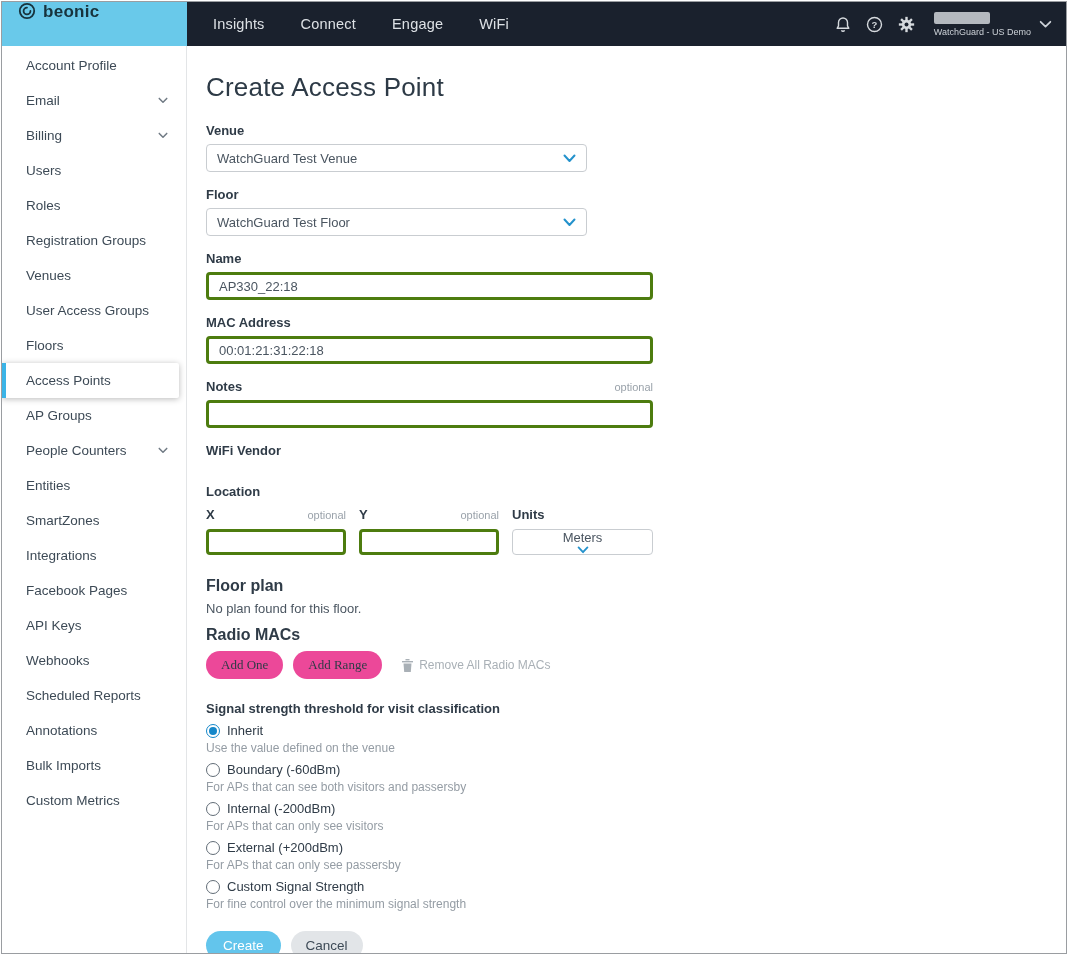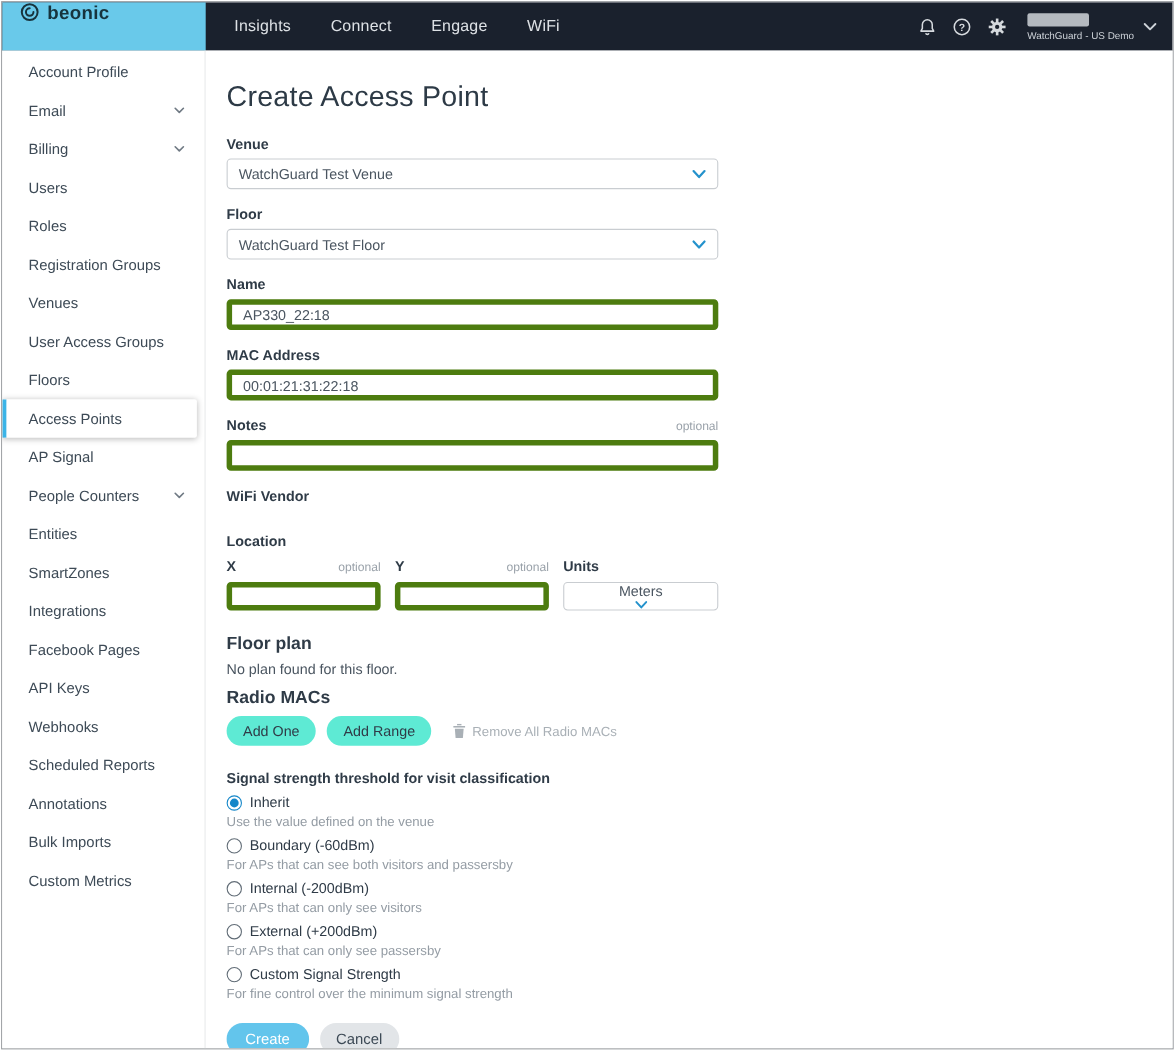--- a/index.html
+++ b/index.html
@@ -30,39 +30,39 @@
   .side-item.active { background:#fff; box-shadow:0 1px 6px rgba(0,0,0,.28); border-left:4px solid #3bb4e7; padding-left:20px; margin-right:7px; border-radius:0 2px 2px 0; }
 
   .content { flex:1; padding:26px 0 0 19px; overflow:hidden; background:#fff; }
   h1 { font-size:26px; font-weight:500; color:#2d3a46; margin-bottom:20px; letter-spacing:.2px; }
 
   
   .field { width:447px; margin-bottom:15px; }
   .label-row { display:flex; justify-content:space-between; align-items:baseline; margin-bottom:6px; }
   .flabel { font-size:13px; font-weight:700; color:#2f3b47; }
   .opt { font-size:11px; color:#9aa2aa; }
-  .select { width:447px; height:28px; border:1px solid #c9cdd1; border-radius:4px; background:#fff;
+  .select { width:381px; height:28px; border:1px solid #c9cdd1; border-radius:4px; background:#fff;
             display:flex; align-items:center; justify-content:space-between; padding:0 10px; cursor:pointer; }
   .select-value { font-size:13px; color:#4a5560; }
-  input.text { width:447px; height:28px; border:5px solid #4d7c0f; border-radius:4px; padding:0 10px;
+  input.text { width:447px; height:28px; border:3px solid #4d7c0f; border-radius:4px; padding:0 10px;
                font-size:13px; color:#4a5560; font-family:inherit; outline:none; }
   .static-value { font-size:13px; color:#3d4a56; margin-top:4px; }
 
   .loc-row { display:flex; gap:13px; width:447px; }
   .loc-col { width:140px; }
   .loc-col:last-child { width:141px; }
   .loc-col .label-row { margin-bottom:7px; }
   .loc-col input.text, .loc-col .select { width:100%; height:26px;flex-direction:column; }
 
   .section-label { font-size:16px; font-weight:700; color:#2f3b47; }
   .plan-msg { font-size:13px; color:#4a5560; margin:6px 0 10px; }
 
   .macs-row { display:flex; align-items:center; margin-top:7px; margin-bottom:22px; }
-  .pill { background:#5eead4; border:none; border-radius:14px; padding:6px 15px; font-size:13px; color:#2f3b47;
-          font-family:Liberation Sans, sans-serif; cursor:pointer; margin-right:10px; }
+  .pill { background:#ec4899; border:none; border-radius:14px; padding:6px 15px; font-size:13px; color:#2f3b47;
+          font-family:Liberation Serif, serif; cursor:pointer; margin-right:10px; }
   .remove-all { display:inline-flex; align-items:center; gap:6px; color:#a9b0b6; font-size:12px; margin-left:10px; cursor:default; }
 
   .signal-title { font-size:13px; font-weight:700; color:#2f3b47; margin-bottom:7px; }
   .radio-row { display:flex; align-items:center; gap:7px; margin:2px 0; cursor:pointer; }
   .radio { width:14px; height:14px; border-radius:50%; border:1.5px solid #626d77; background:#fff; position:relative; flex-shrink:0; }
   .radio.checked { border-color:#1587c9; }
   .radio.checked::after { content:''; position:absolute; inset:2px; border-radius:50%; background:#1587c9; }
   .radio-label { font-size:13px; color:#2f3b47; }
   .radio-help { font-size:12px; color:#949ca4; margin:3px 0 7px; }
 
@@ -175,21 +175,21 @@
           <div class="side-item">
             <span class="side-label">User Access Groups</span>
           </div>
           <div class="side-item">
             <span class="side-label">Floors</span>
           </div>
           <div class="side-item active">
             <span class="side-label">Access Points</span>
           </div>
           <div class="side-item">
-            <span class="side-label">AP Signal</span>
+            <span class="side-label">AP Groups</span>
           </div>
           <div class="side-item">
             <span class="side-label">People Counters</span>
             <span class="chev">
               <svg width="10" height="7" viewBox="0 0 12 8">
                 <path d="M1.5 1.5L6 6l4.5-4.5" fill="none" stroke="#707a84" stroke-width="1.8" stroke-linecap="round" stroke-linejoin="round"></path>
               </svg>
             </span>
           </div>
           <div class="side-item">

